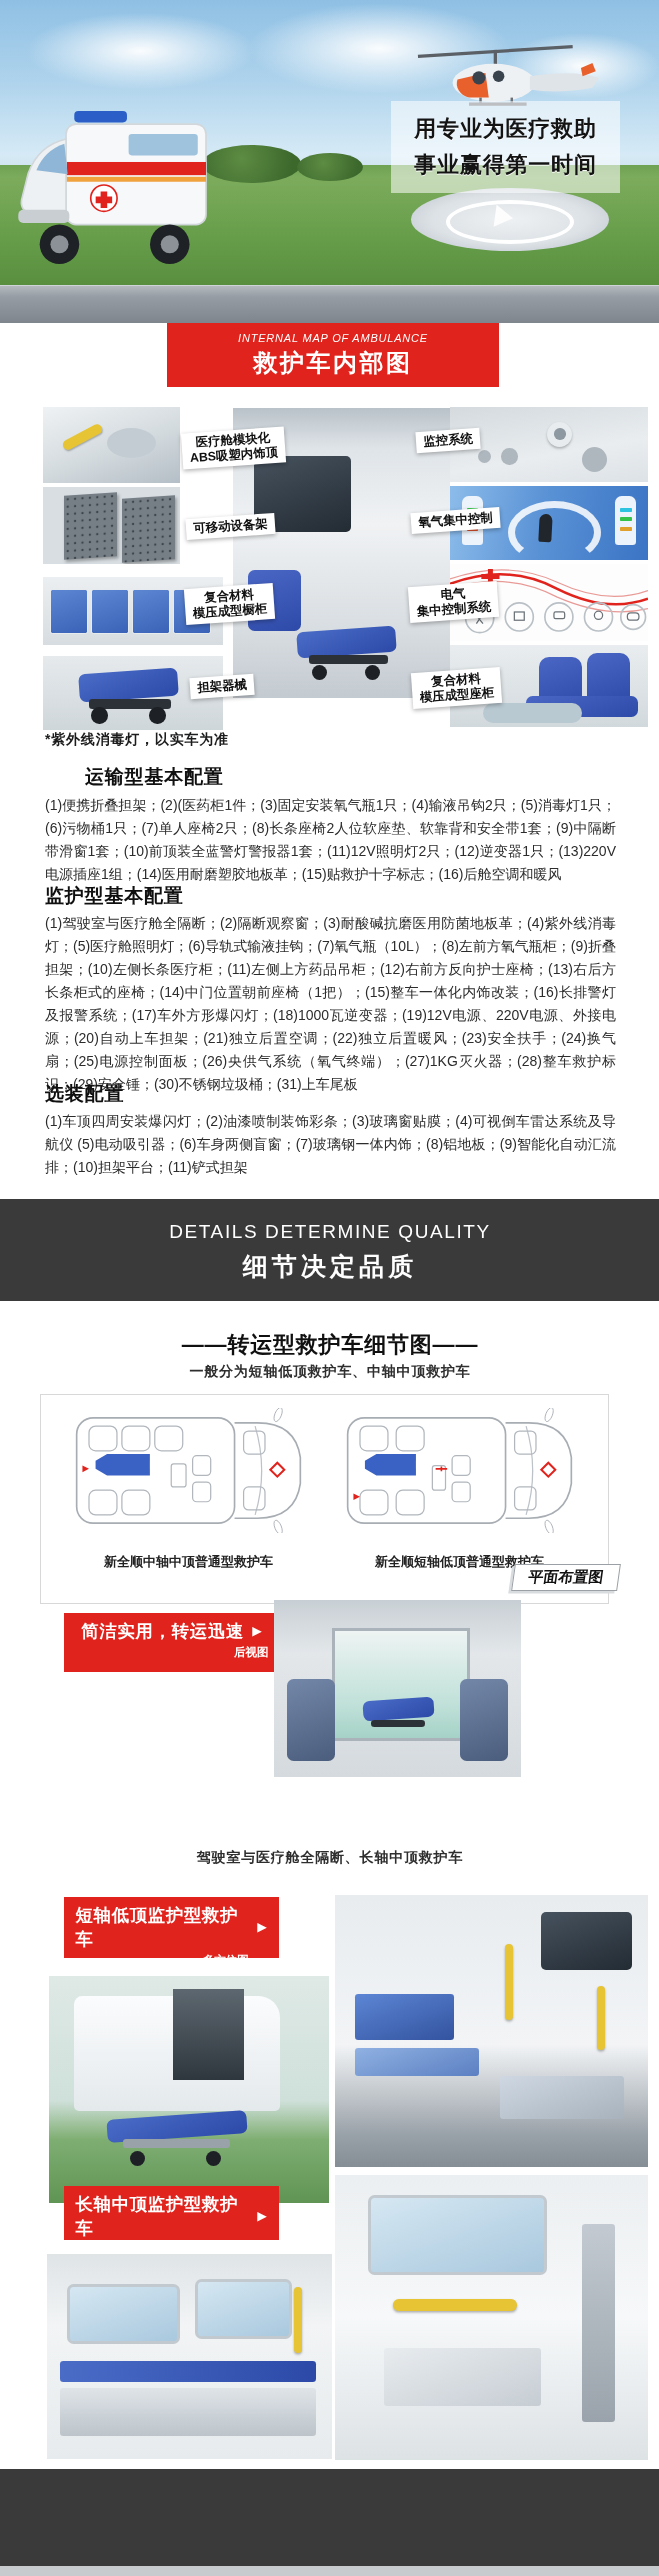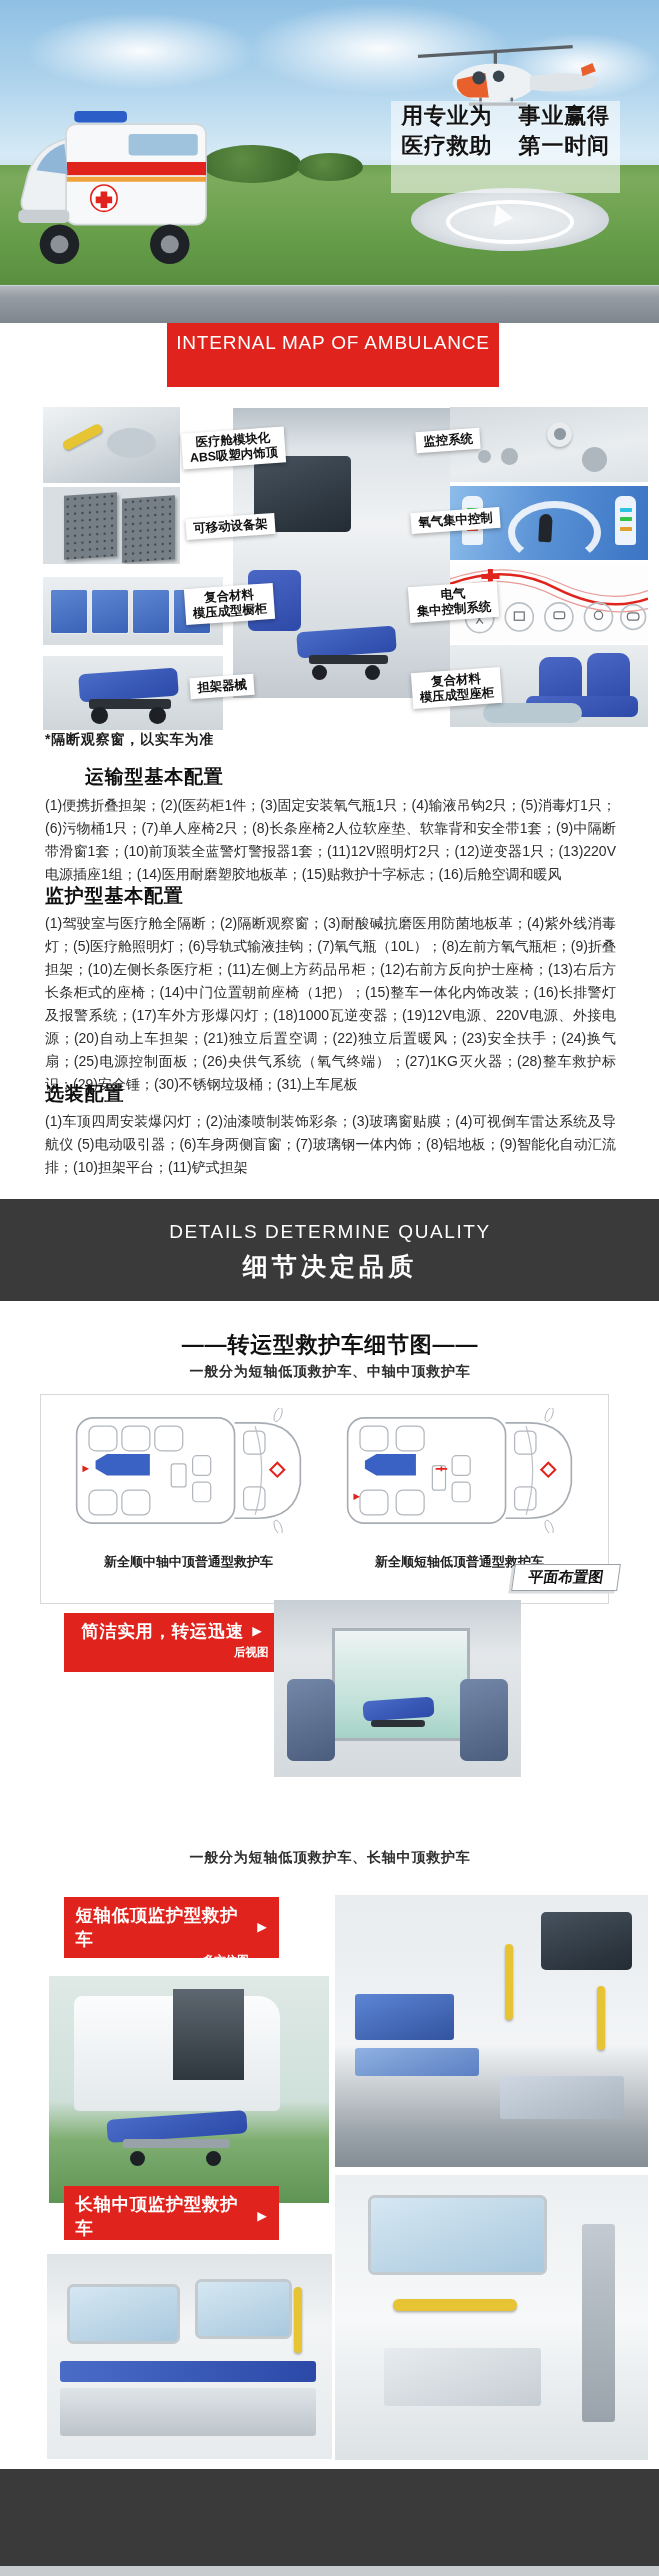--- a/index.html
+++ b/index.html
@@ -16,27 +16,27 @@
   .tree{position:absolute;border-radius:50%;background:radial-gradient(circle at 40% 35%,#5d8c43,#3c682c 80%);}
   .road{position:absolute;left:0;top:285px;width:660px;height:37px;
         background:linear-gradient(180deg,#b3b9bf 0%,#959ca3 30%,#7e858c 100%);border-top:1.6px solid #cfd4d8;}
   .helipad{position:absolute;left:411px;top:188px;width:198px;height:63px;border-radius:50%;
            background:radial-gradient(ellipse at center,#eef1f3 0%,#dde2e6 55%,#c3cbd1 85%,#b4bdc4 100%);}
   .helipad-ring{position:absolute;left:35px;top:11.5px;width:120px;height:36px;border:4.1px solid #fff;border-radius:50%;}
   .helipad-mark{position:absolute;left:82px;top:20px;width:0;height:0;
                 border-left:11.5px solid transparent;border-right:11.5px solid transparent;border-bottom:18px solid #fdfdfd;
                 transform:rotate(98deg);}
   .slogan{position:absolute;left:391px;top:101px;width:229px;height:92px;background:rgba(255,255,255,.55);
-          display:flex;flex-direction:row;justify-content:center;text-align:center;gap:5.8px;}
+          display:flex;flex-direction:column;justify-content:center;text-align:center;gap:5.8px;}
   .slogan div{font-size:22px;font-weight:bold;color:#141414;letter-spacing:0.8px;text-shadow:0 0.8px 0 rgba(255,255,255,.85);}
 
   
   .banner-red{position:absolute;left:167px;top:323px;width:332px;height:64px;background:#e0231c;color:#fff;
               text-align:center;box-sizing:border-box;padding-top:9px;}
-  .banner-red .en{font-size:19px;letter-spacing:0.8px;}
+  .banner-red .en{font-size:11px;letter-spacing:0.8px;font-style:italic;}
   .banner-red .zh{font-size:24px;font-weight:bold;letter-spacing:2.5px;margin-top:2.5px;}
   .banner-dark{position:absolute;left:0;width:660px;background:#3a3a3a;color:#fff;text-align:center;box-sizing:border-box;}
   .banner-dark .en{font-size:19px;letter-spacing:1.6px;}
   .banner-dark .zh{font-size:25px;font-weight:bold;letter-spacing:4.1px;margin-top:6.6px;}
   .bottom-strip{position:absolute;left:0;top:2566px;width:660px;height:10px;background:#c8cbce;}
 
   
   .ph{position:absolute;overflow:hidden;}
   .chip{position:absolute;background:#fff;box-shadow:0 1.6px 4.1px rgba(0,0,0,.3);color:#111;font-weight:bold;
         font-size:12.4px;line-height:1.25;padding:2.5px 7.4px;text-align:center;transform:rotate(-4deg);z-index:6;white-space:nowrap;}
@@ -152,20 +152,21 @@
     </svg>
 
     <div class="slogan">
       <div>用专业为医疗救助</div>
       <div>事业赢得第一时间</div>
     </div>
   </div>
 
   <div class="banner-red">
     <div class="en">INTERNAL MAP OF AMBULANCE</div>
+    <div class="zh">救护车内部图</div>
   </div>
 
   <div class="ph t-ceiling" style="left:43px;top:407px;width:137px;height:76px;">
     <div class="dome" style="left:64px;top:21.4px;width:49px;height:30px;background:#c3ccd3;"></div>
     <div class="handle-y"></div>
   </div>
   <div class="chip" style="left:182px;top:430px;">
     <div>医疗舱模块化</div>
     <div>ABS吸塑内饰顶</div>
   </div>
@@ -256,21 +257,21 @@
     <div class="seatback" style="left:89px;"></div>
     <div class="seatback" style="left:137px;top:8.2px;"></div>
     <div class="seat-blue" style="left:76px;top:51px;width:112px;height:21.4px;"></div>
     <div class="dome" style="left:33px;top:58px;width:99px;height:20px;background:#b9c9d2;border-radius:10px;"></div>
   </div>
   <div class="chip" style="left:412px;top:670px;">
     <div>复合材料</div>
     <div>模压成型座柜</div>
   </div>
 
-  <div class="note">*隔断观察窗，以实车为准</div>
+  <div class="note">*紫外线消毒灯，以实车为准</div>
 
   <div class="cfg-h" style="top:764px;margin-left:40px;">运输型基本配置</div>
   <div class="cfg-p" style="top:794px;">(1)便携折叠担架；(2)(医药柜1件；(3)固定安装氧气瓶1只；(4)输液吊钩2只；(5)消毒灯1只；(6)污物桶1只；(7)单人座椅2只；(8)长条座椅2人位软座垫、软靠背和安全带1套；(9)中隔断带滑窗1套；(10)前顶装全蓝警灯警报器1套；(11)12V照明灯2只；(12)逆变器1只；(13)220V电源插座1组；(14)医用耐磨塑胶地板革；(15)贴救护十字标志；(16)后舱空调和暖风</div>
 
   <div class="cfg-h" style="top:883px;">监护型基本配置</div>
   <div class="cfg-p" style="top:912px;">(1)驾驶室与医疗舱全隔断；(2)隔断观察窗；(3)耐酸碱抗磨医用防菌地板革；(4)紫外线消毒灯；(5)医疗舱照明灯；(6)导轨式输液挂钩；(7)氧气瓶（10L）；(8)左前方氧气瓶柜；(9)折叠担架；(10)左侧长条医疗柜；(11)左侧上方药品吊柜；(12)右前方反向护士座椅；(13)右后方长条柜式的座椅；(14)中门位置朝前座椅（1把）；(15)整车一体化内饰改装；(16)长排警灯及报警系统；(17)车外方形爆闪灯；(18)1000瓦逆变器；(19)12V电源、220V电源、外接电源；(20)自动上车担架；(21)独立后置空调；(22)独立后置暖风；(23)安全扶手；(24)换气扇；(25)电源控制面板；(26)央供气系统（氧气终端）；(27)1KG灭火器；(28)整车救护标识；(29)安全锤；(30)不锈钢垃圾桶；(31)上车尾板</div>
 
   <div class="cfg-h" style="top:1081px;">选装配置</div>
   <div class="cfg-p" style="top:1110px;">(1)车顶四周安装爆闪灯；(2)油漆喷制装饰彩条；(3)玻璃窗贴膜；(4)可视倒车雷达系统及导航仪 (5)电动吸引器；(6)车身两侧盲窗；(7)玻璃钢一体内饰；(8)铝地板；(9)智能化自动汇流排；(10)担架平台；(11)铲式担架</div>
 
@@ -339,21 +340,21 @@
   </div>
 
   <div class="ph p-rear" style="left:274px;top:1600px;width:247px;height:177px;">
     <div class="backwall"></div>
     <div class="seat-blue" style="left:13px;top:79px;width:48px;height:82px;background:linear-gradient(160deg,#7387a8,#4b5d7d);"></div>
     <div class="seat-blue" style="left:186px;top:79px;width:48px;height:82px;background:linear-gradient(160deg,#7387a8,#4b5d7d);"></div>
     <div class="mat" style="left:89px;top:99px;width:71px;height:20px;"></div>
     <div class="base" style="left:97px;top:120px;width:54px;height:7.4px;"></div>
   </div>
 
-  <div class="sec-sub" style="top:1849px;">一般分为短轴低顶救护车、长轴中顶救护车</div>
+  <div class="sec-sub" style="top:1849px;">驾驶室与医疗舱全隔断、长轴中顶救护车</div>
 
   <div class="tag" style="left:64px;top:1897px;width:215px;height:61px;">
     <div class="t1">
       <span>短轴低顶监护型救护车</span>
       <span class="arr">▶</span>
     </div>
     <div class="t2">
       <span>多方位图</span>
       <span class="arr">▼</span>
     </div>

